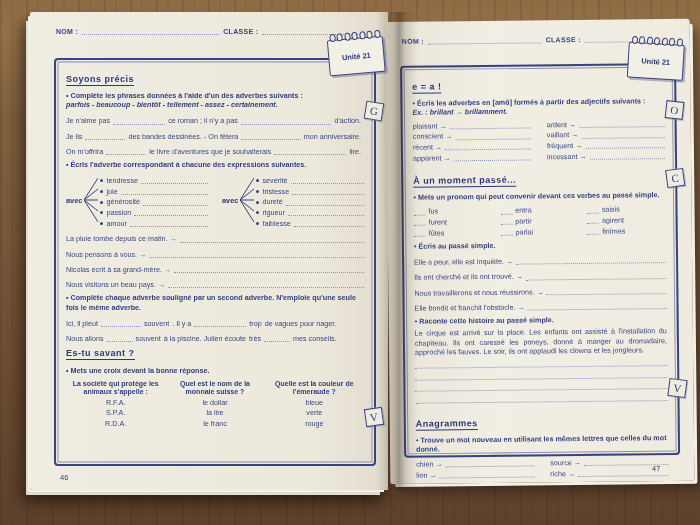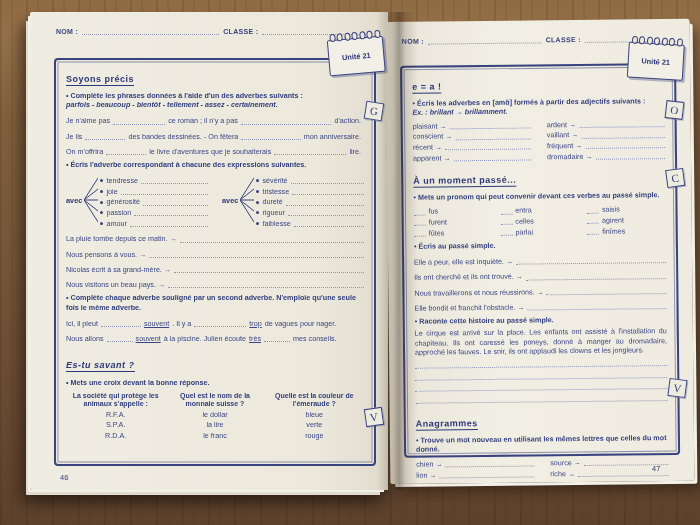--- a/index.html
+++ b/index.html
@@ -47,21 +47,21 @@
   
   .h-sec{display:inline-block;font-size:9px;font-weight:bold;letter-spacing:.5px;color:#2c3878;border-bottom:1.6px solid #2c3878;padding-bottom:1px;margin:2px 0 4px 0;}
   .instr{font-size:7.2px;font-weight:bold;color:#313e7e;line-height:1.3;margin-top:5px;}
   .words{font-size:7.2px;font-weight:bold;font-style:italic;color:#313e7e;}
   .fl{font-size:7.2px;line-height:1;margin-top:8px;display:flex;align-items:flex-end;flex-wrap:nowrap;white-space:nowrap;color:#3a4685;}
   .fl .t{padding-right:3px;}
   .fl .t.pl{padding-left:3px;}
   .bl{display:inline-block;border-bottom:1.2px dotted #8d94bd;height:6px;}
   .grow{flex:1;}
   .w26{width:26px;}.w40{width:40px;}.w52{width:52px;}.w12{width:12px;min-width:12px;}
-  .u{text-decoration:underline;}
+  .u{}
   
   .avec-wrap{display:flex;gap:14px;margin-top:4px;}
   .avec-half{flex:1;display:flex;align-items:center;gap:2px;}
   .avec-lbl{font-size:7.4px;font-weight:bold;color:#2c3878;}
   .fan{flex:0 0 14px;}
   .avec-list{flex:1;}
   .avec-item{display:flex;align-items:flex-end;font-size:7.2px;line-height:1;height:10.6px;color:#3a4685;}
   .avec-item .dot{width:3px;height:3px;border-radius:50%;background:#39437f;margin-right:3px;margin-bottom:2px;flex:0 0 3px;}
   .avec-item .aw{padding-right:3px;}
   
@@ -252,21 +252,21 @@
         <div class="fl">
           <span class="t">Nous allons</span>
             <span class="bl w26"></span>
           <span class="t pl u">souvent</span>
             <span class="t">à la piscine. Julien écoute</span>
           <span class="t u">très</span>
             <span class="bl w26"></span>
           <span class="t pl">mes conseils.</span>
         </div>
 
-        <div style="margin-top:12px;font-style:italic;">
+        <div style="">
           <div class="h-sec">Es-tu savant ?</div>
         </div>
         <div class="instr" style="margin-top:2px;">• Mets une croix devant la bonne réponse.</div>
         <div class="sv-grid">
           <div class="sv-col">
             <div class="sv-q">La société qui protège les animaux s'appelle :</div>
             <div class="sv-o">R.F.A.</div>
             <div class="sv-o">S.P.A.</div>
             <div class="sv-o">R.D.A.</div>
           </div>
@@ -340,21 +340,21 @@
             </div>
           <div class="avec-item">
               <span class="aw">fréquent →</span>
               <span class="bl grow"></span>
             </div>
           <div class="avec-item">
               <span class="aw">apparent →</span>
               <span class="bl grow"></span>
             </div>
           <div class="avec-item">
-              <span class="aw">dromadaire →</span>
+              <span class="aw">incessant →</span>
               <span class="bl grow"></span>
             </div>
         </div>
 
         <div style="margin-top:8px;">
           <div class="h-sec">À un moment passé...</div>
         </div>
         <div class="instr" style="margin-top:1px;">• Mets un pronom qui peut convenir devant ces verbes au passé simple.</div>
         <div class="verb-grid">
           <div class="verb-col">
@@ -371,21 +371,21 @@
                 <span>fûtes</span>
               </div>
           </div>
           <div class="verb-col">
             <div class="vb">
                 <span class="bl w12"></span>
                 <span>entra</span>
               </div>
             <div class="vb">
                 <span class="bl w12"></span>
-                <span>celles</span>
+                <span>partir</span>
               </div>
             <div class="vb">
                 <span class="bl w12"></span>
                 <span>parlai</span>
               </div>
           </div>
           <div class="verb-col">
             <div class="vb">
                 <span class="bl w12"></span>
                 <span>saisis</span>

